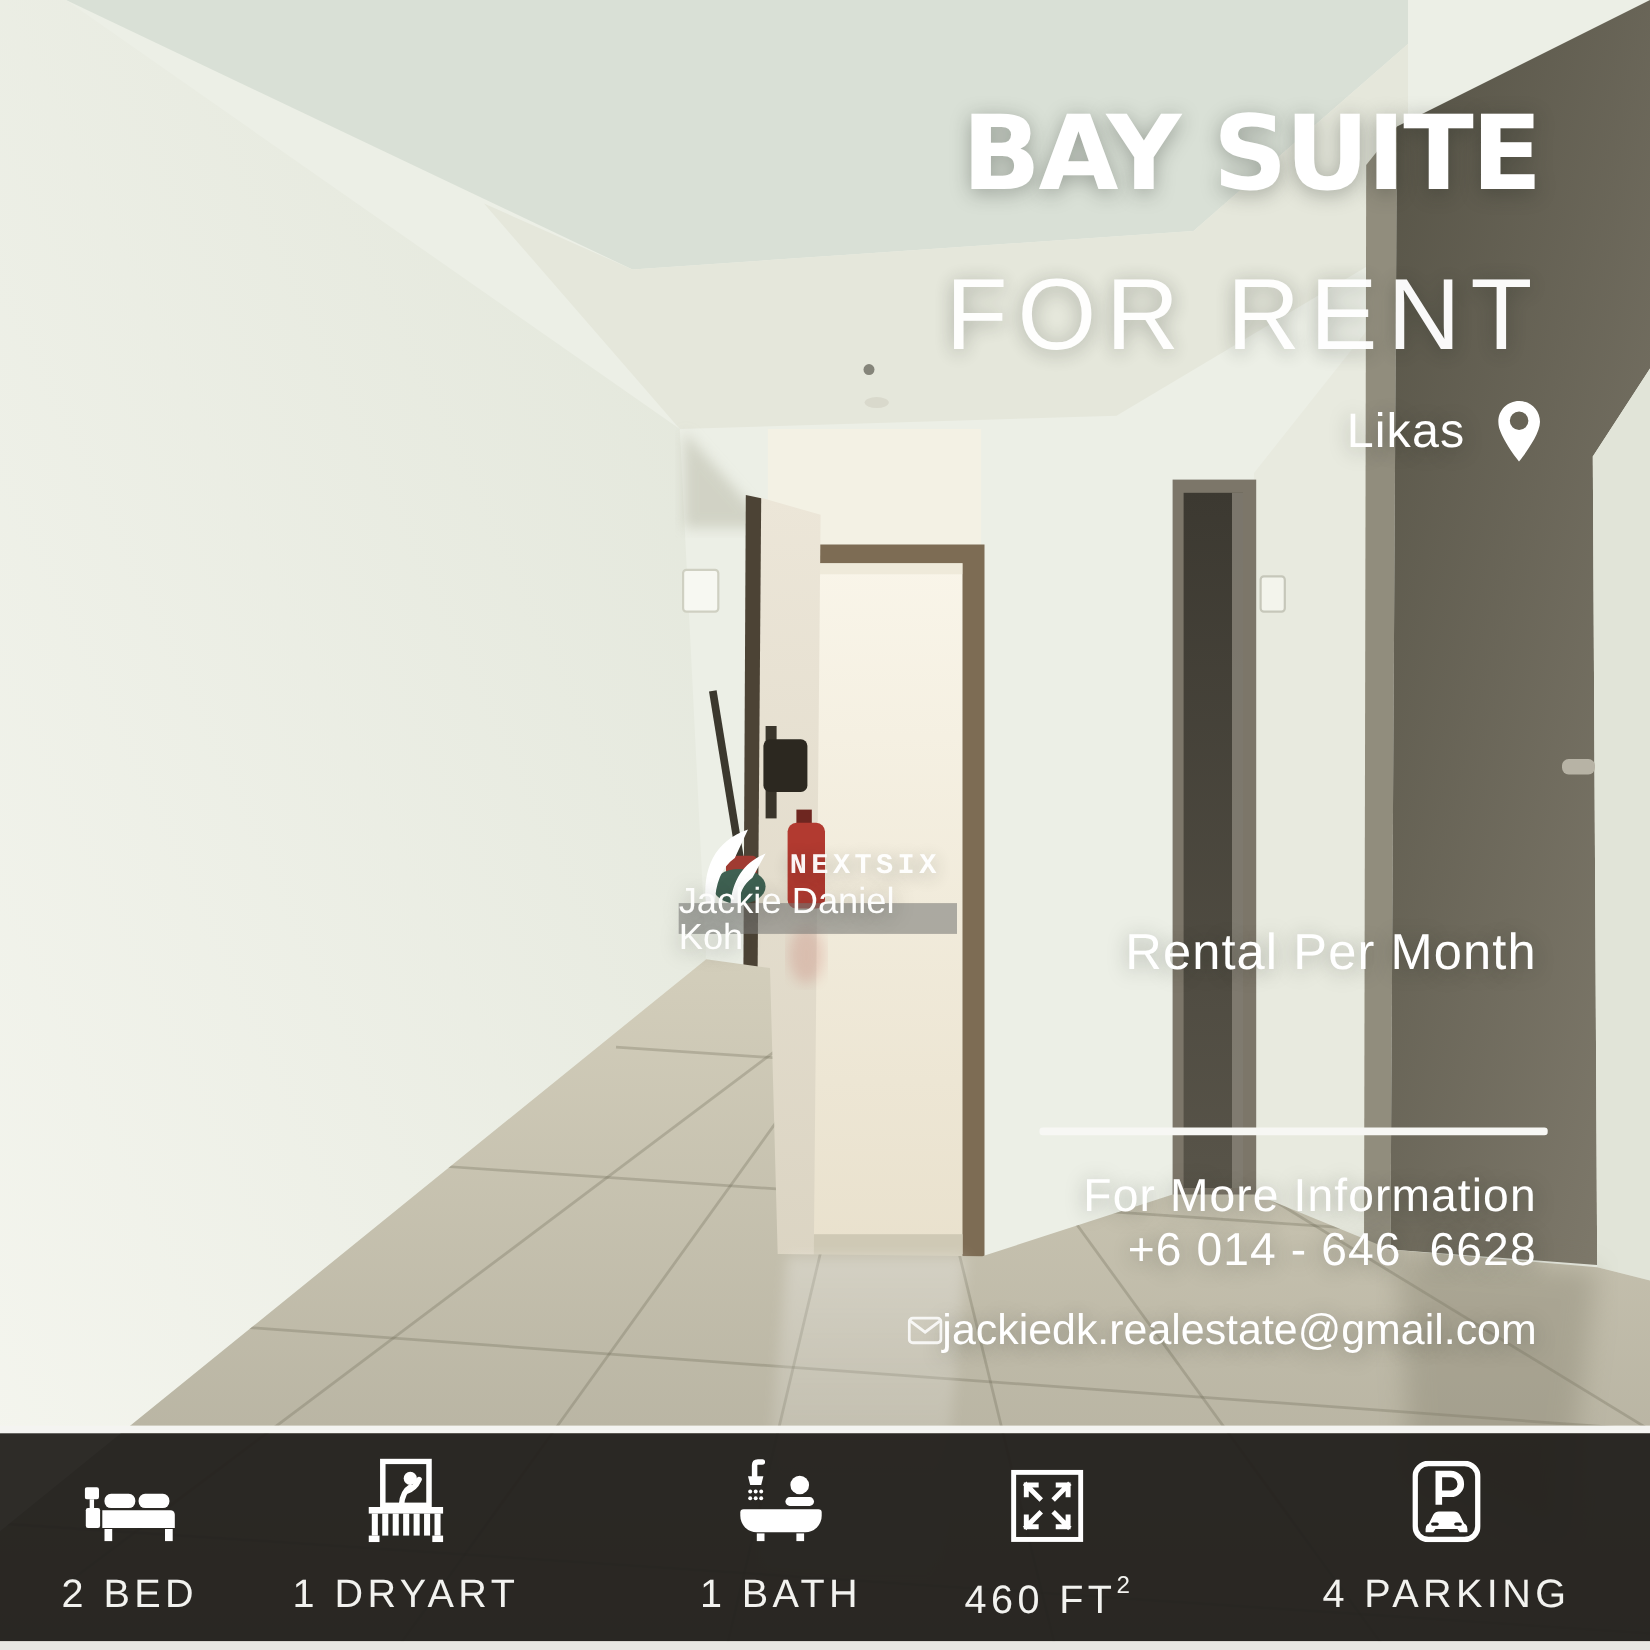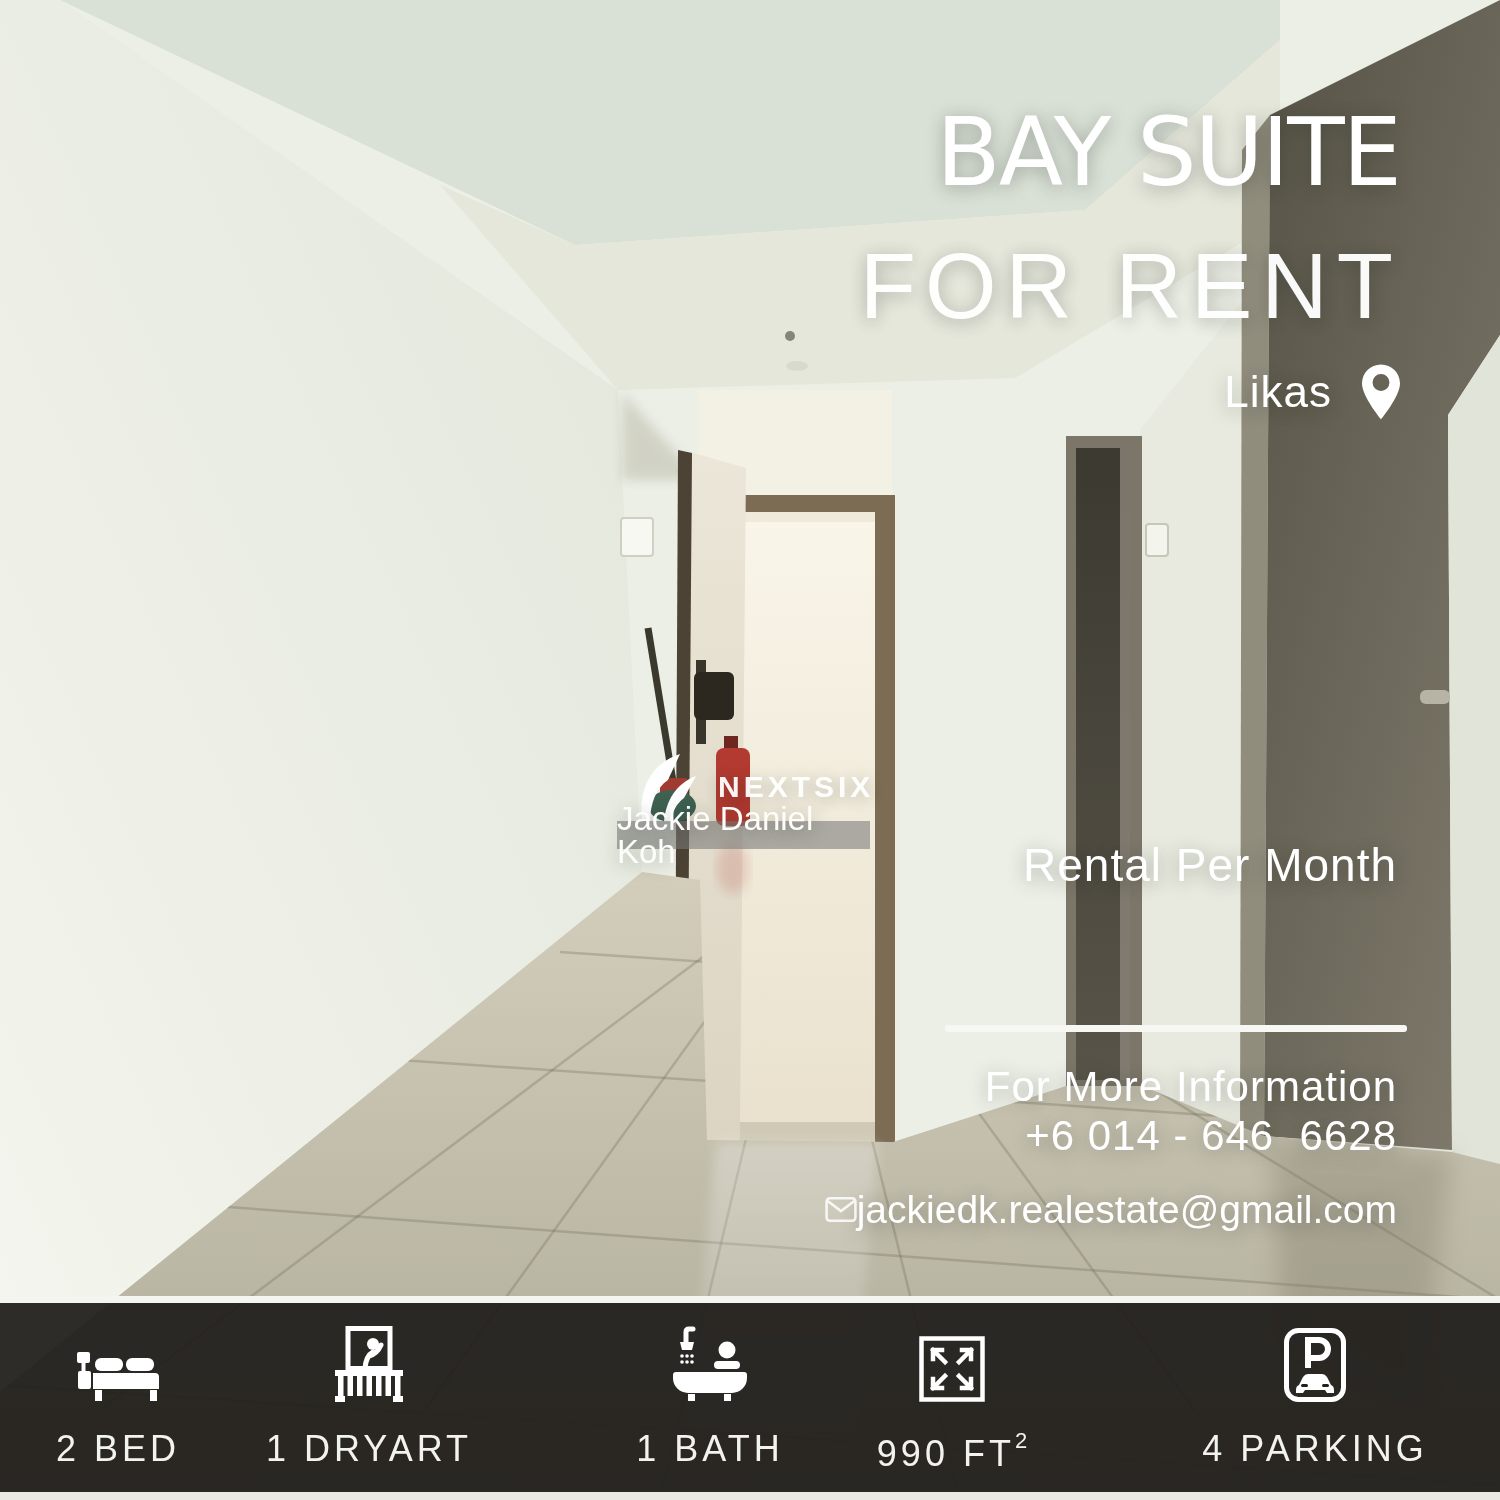--- a/index.html
+++ b/index.html
@@ -1,26 +1,26 @@
 <!DOCTYPE html>
 <html><head>
 <meta charset="utf-8">
 <style>
   html,body{margin:0;padding:0;background:#222;}
   .stage{position:relative;width:1500px;height:1500px;overflow:hidden;
          font-family:"Liberation Sans",sans-serif;color:#fff;}
   .photo{position:absolute;inset:0;}
   .ovl{position:absolute;line-height:1;text-shadow:0 3px 18px rgba(35,40,35,.35);}
-  .title{right:100px;top:106px;font-family:"DejaVu Sans",sans-serif;
-         font-weight:400;font-size:94px;letter-spacing:-2px;}
+  .title{right:100px;top:94px;font-family:"DejaVu Sans",sans-serif;
+         font-weight:700;font-size:94px;letter-spacing:-2px;}
   .subtitle{right:98px;top:240px;font-weight:400;font-size:92px;letter-spacing:9px;opacity:.97;}
   .likas-row{right:100px;top:362px;display:flex;align-items:center;gap:30px;}
   .likas-label{font-size:44px;letter-spacing:1px;}
   .brand-row{left:634px;top:750px;display:flex;align-items:center;gap:14px;}
-  .brand-text{font-family:Liberation Sans, sans-serif;font-weight:bold;font-size:30px;
+  .brand-text{font-family:Liberation Mono, monospace;font-weight:bold;font-size:26px;
               letter-spacing:4px;opacity:.95;}
   .agent-bar{left:617px;top:821px;width:253px;height:28px;
              background:rgba(125,125,122,.60);display:flex;align-items:center;
              justify-content:center;}
   .agent-name{font-size:33px;color:#fdfdfc;}
   .rental-label{right:103px;top:842px;font-size:46px;letter-spacing:1px;}
   .price{right:100px;top:903px;font-family:"DejaVu Sans",sans-serif;
          font-weight:800;font-size:82px;}
   .divider{right:93px;top:1025px;width:462px;height:7px;border-radius:3px;}
   .info-label{right:103px;top:1066px;font-size:42px;letter-spacing:1px;}
@@ -236,21 +236,21 @@
   <div class="feature" style="left:952px">
     <div class="ficon">
       <svg width="66" height="66" viewBox="0 0 66 66" stroke="#fff" stroke-width="4.5" fill="none" stroke-linecap="square">
         <rect x="2.5" y="2.5" width="61" height="61"></rect>
         <path d="M26 26 L14 14 M14 23 V14 H23"></path>
         <path d="M40 26 L52 14 M43 14 H52 V23"></path>
         <path d="M26 40 L14 52 M14 43 V52 H23"></path>
         <path d="M40 40 L52 52 M43 52 H52 V43"></path>
       </svg>
     </div>
-    <div class="flabel"><span>990 FT</span><sup>2</sup></div>
+    <div class="flabel"><span>460 FT</span><sup>2</sup></div>
   </div>
 
   <div class="feature" style="left:1315px">
     <div class="ficon">
       <svg width="62" height="74" viewBox="0 0 62 74">
         <rect x="2.5" y="2.5" width="57" height="69" rx="12" fill="none" stroke="#fff" stroke-width="5"></rect>
         <path d="M24 40 V12 h11 a9 9 0 0 1 0 18 h-11" fill="none" stroke="#fff" stroke-width="6"></path>
         <path d="M12 62 q0 -4 3 -5 l4 -8 q2 -3 5 -3 h14 q3 0 5 3 l4 8 q3 1 3 5 v3 h-7 l-2 -3 h-20 l-2 3 h-7 z" fill="#fff"></path>
         <rect x="17" y="56" width="7" height="3" rx="1.5" fill="#211f1c"></rect>
         <rect x="38" y="56" width="7" height="3" rx="1.5" fill="#211f1c"></rect>

